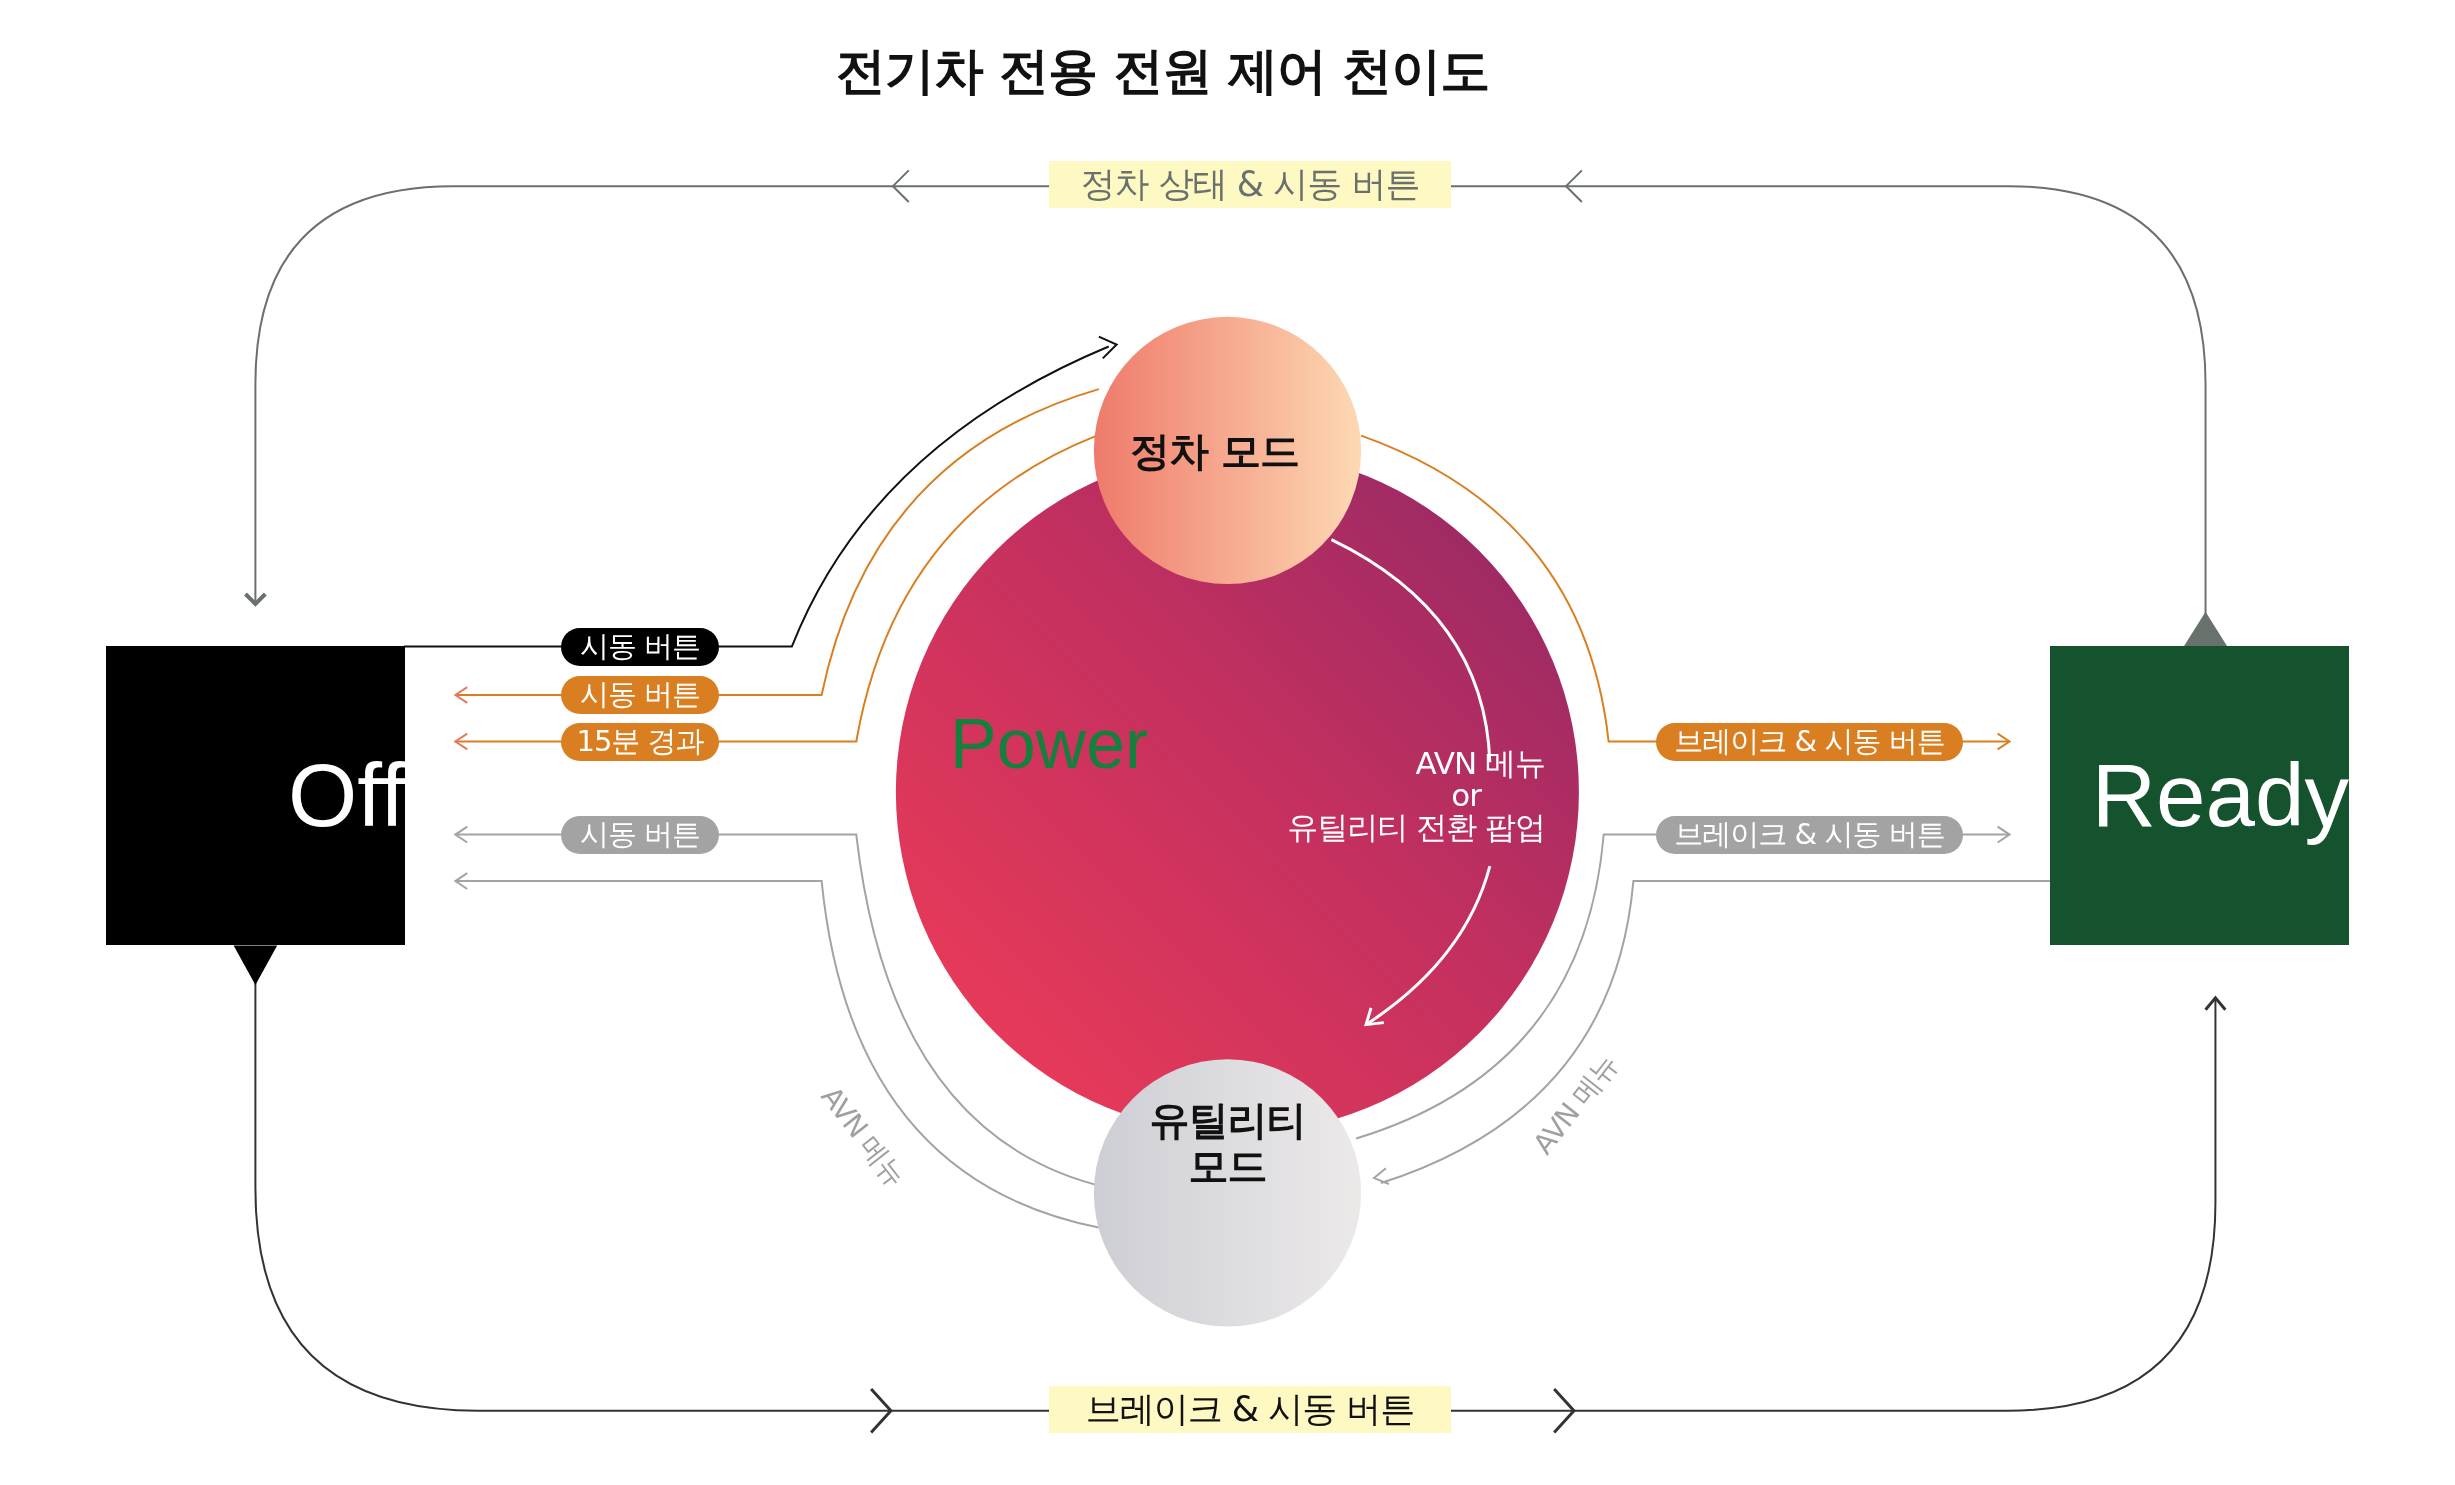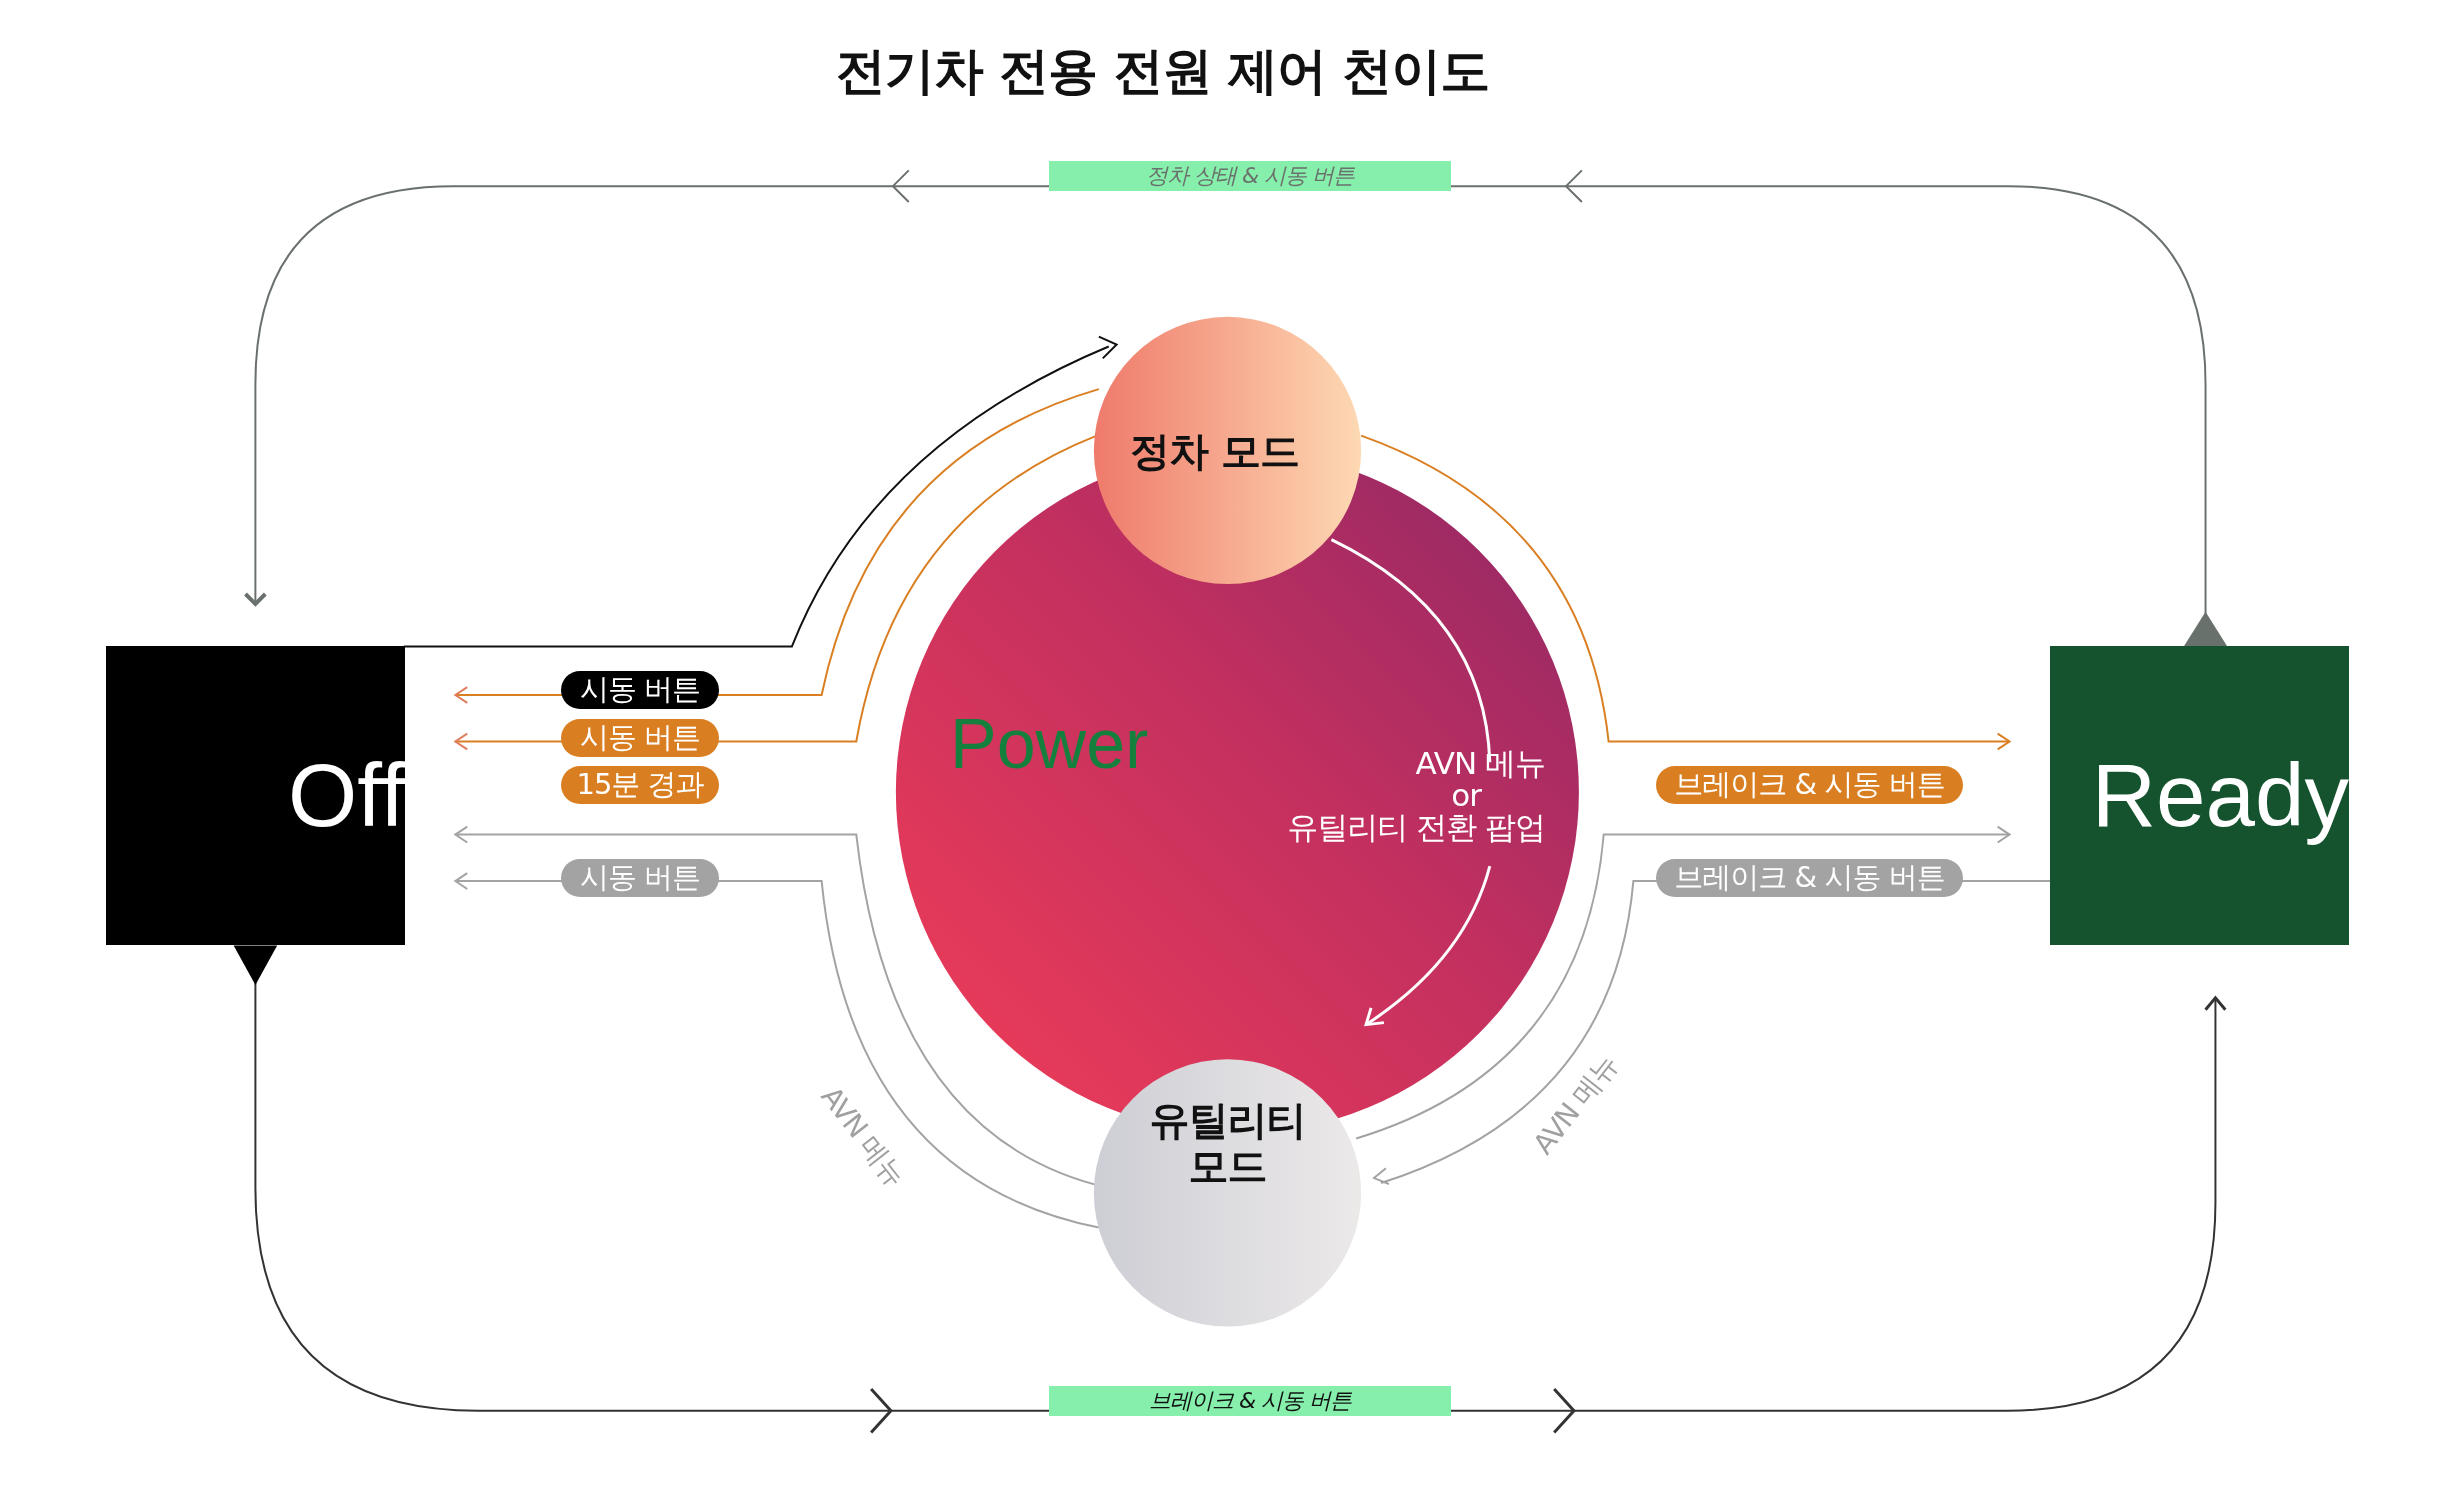--- a/index.html
+++ b/index.html
@@ -1,25 +1,25 @@
 <!DOCTYPE html>
 <html><head>
 <meta charset="utf-8">
 <style>
   html,body{margin:0;padding:0;background:#ffffff;}
   body{width:2455px;height:1485px;position:relative;overflow:hidden;font-family:"DejaVu Sans","Liberation Sans",sans-serif;}
   svg.stage{position:absolute;left:0;top:0;}
   .title{position:absolute;left:0;width:2325px;top:38px;text-align:center;font-size:50px;font-weight:bold;color:#111;letter-spacing:-1px;}
-  .loop-label{position:absolute;font-size:22px;background:#86efac;padding:0 18px;text-align:center;letter-spacing:-1px;font-style:italic;}
+  .loop-label{position:absolute;font-size:35px;background:#fef9c3;padding:0 18px;text-align:center;letter-spacing:-1px;}
   .loop-top{top:161px;left:1049px;width:366px;color:#6a716c;}
   .loop-bottom{top:1386px;left:1049px;width:366px;color:#111;}
   .state{position:absolute;width:299px;height:299px;display:flex;align-items:center;justify-content:flex-end;color:#fff;font-size:89px;font-family:"Liberation Sans",sans-serif;font-weight:normal;}
   .state-off{left:106px;top:646px;background:#000;}
   .state-ready{left:2050px;top:646px;background:#14532d;}
-  .pill{position:absolute;height:38px;border-radius:19px;color:#fff;font-size:29px;display:flex;align-items:center;justify-content:center;letter-spacing:-1px;white-space:nowrap;margin-top:43px;}
+  .pill{position:absolute;height:38px;border-radius:19px;color:#fff;font-size:29px;display:flex;align-items:center;justify-content:center;letter-spacing:-1px;white-space:nowrap;}
   .pill-black{background:#000;}
   .pill-orange{background:#d97f22;}
   .pill-gray{background:#a3a3a3;}
   .node-text{position:absolute;text-align:center;color:#111;font-size:40px;font-weight:bold;letter-spacing:-1px;line-height:46px;}
   .power-text{position:absolute;color:#15803d;font-family:"Liberation Sans",sans-serif;font-size:70px;line-height:93px;text-align:left;}
   .transition-text{position:absolute;color:#fff;font-size:31px;line-height:32px;text-align:right;letter-spacing:-1px;}
   .curved-label{position:absolute;color:#a0a0a0;font-size:28px;white-space:nowrap;letter-spacing:-1px;}
 </style>
 </head>
 <body>

